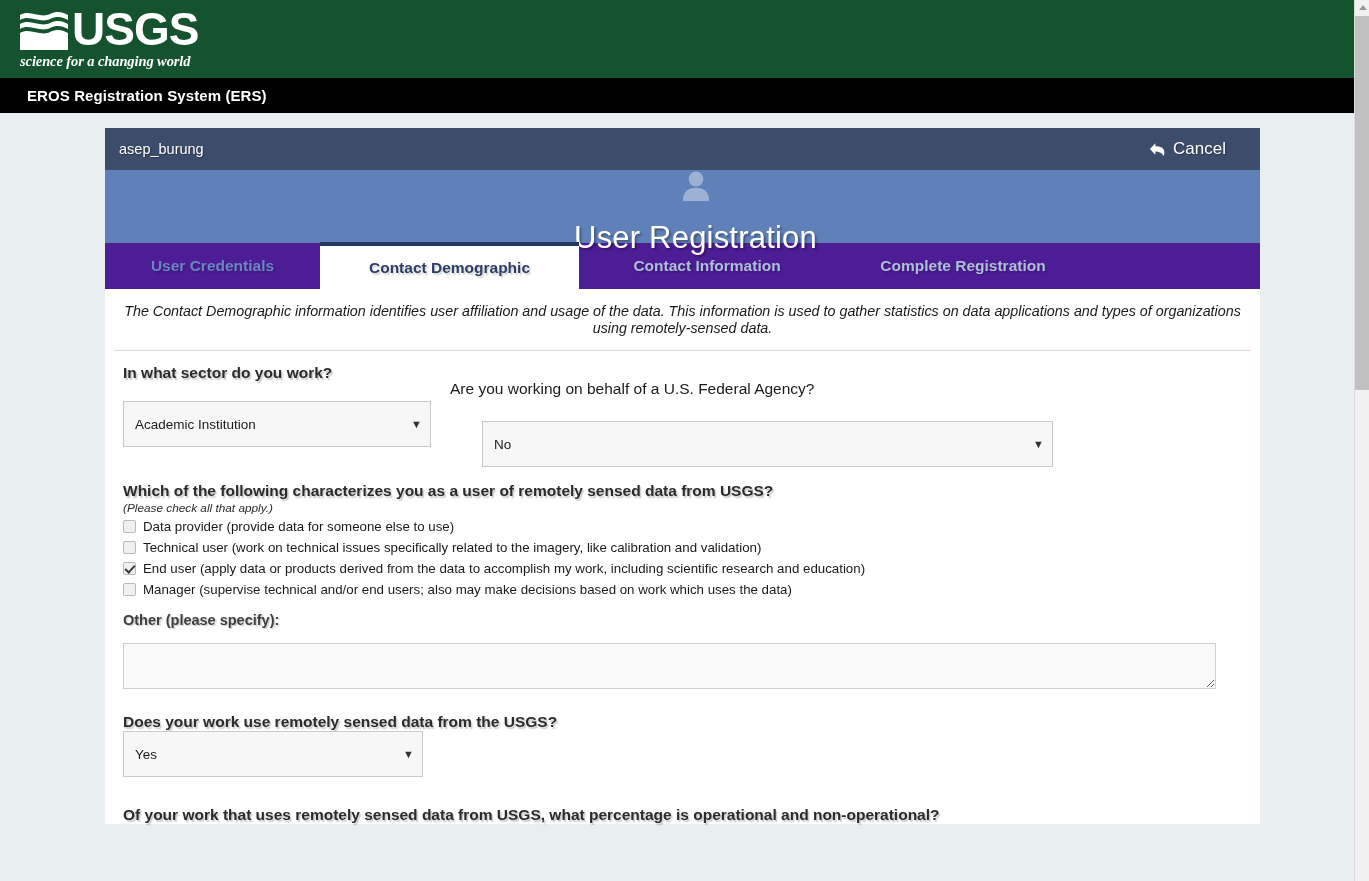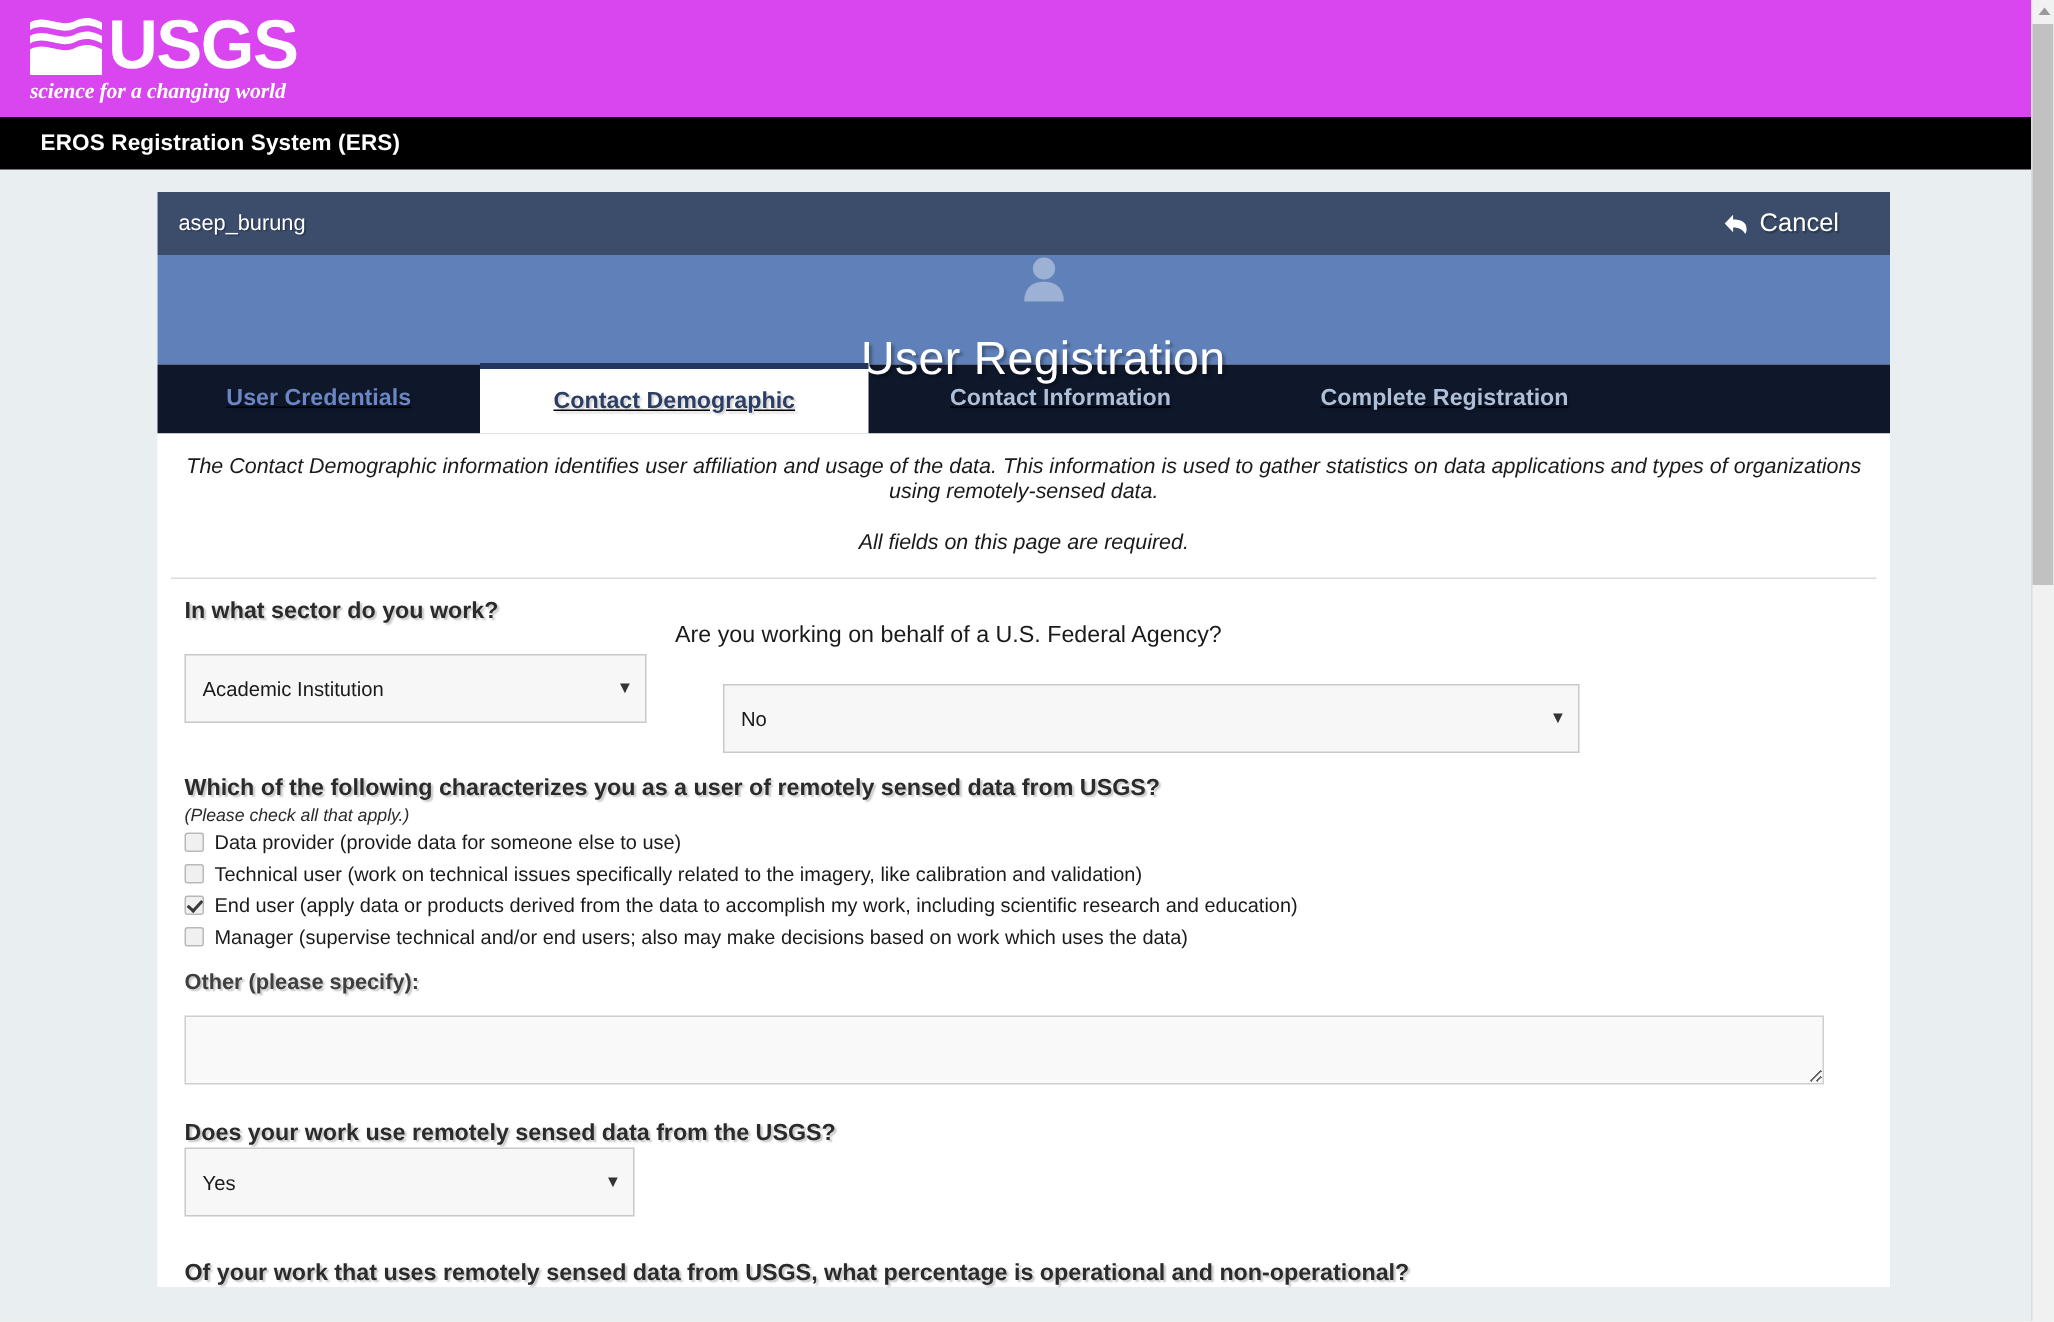--- a/index.html
+++ b/index.html
@@ -24,21 +24,21 @@
     top: 0; left: 0;
     width: 1354px;
     height: 881px;
     overflow: hidden;
     background: #e9eef0;
   }
 
   
   .usgs-banner {
     height: 78px;
-    background: #d946ef;
+    background: #14532d;
     position: relative;
   }
   .usgs-logo {
     position: absolute;
     left: 18px;
     top: 7px;
     width: 175px;
     height: 62px;
     color: #ffffff;
   }
@@ -128,26 +128,25 @@
   .title-icon { flex: 0 0 auto; opacity: .62; }
   .title-text {
     font-size: 31px;
     color: #ffffff;
     letter-spacing: .2px;
     text-shadow: 2px 2px 2px rgba(0,0,0,.30);
   }
 
   
   .tabs {
-    background: #0f172a;
+    background: #4c1d95;
     display: flex;
     align-items: stretch;
     height: 46px;
     padding-left: 0;
-    text-decoration: underline;
   }
   .tab {
     display: flex;
     align-items: center;
     justify-content: center;
     font-size: 15.5px;
     font-weight: bold;
     cursor: pointer;
     text-shadow: 1.5px 1.5px 1.5px rgba(0,0,0,.18);
   }
@@ -392,21 +391,20 @@
           </div>
           <div class="tab t3">
             <span>Complete Registration</span>
           </div>
         </div>
 
         <div class="card-body">
 
           <div class="intro">
             <p>The Contact Demographic information identifies user affiliation and usage of the data. This information is used to gather statistics on data applications and types of organizations using remotely-sensed data.</p>
-            <p class="second">All fields on this page are required.</p>
           </div>
 
           <div class="form-area">
 
             
             <div class="row2">
               <div class="col-sector">
                 <p class="q-label">In what sector do you work?</p>
                 <div class="sel-wrap mt-sector">
                   <select class="styled" id="sector-select">

